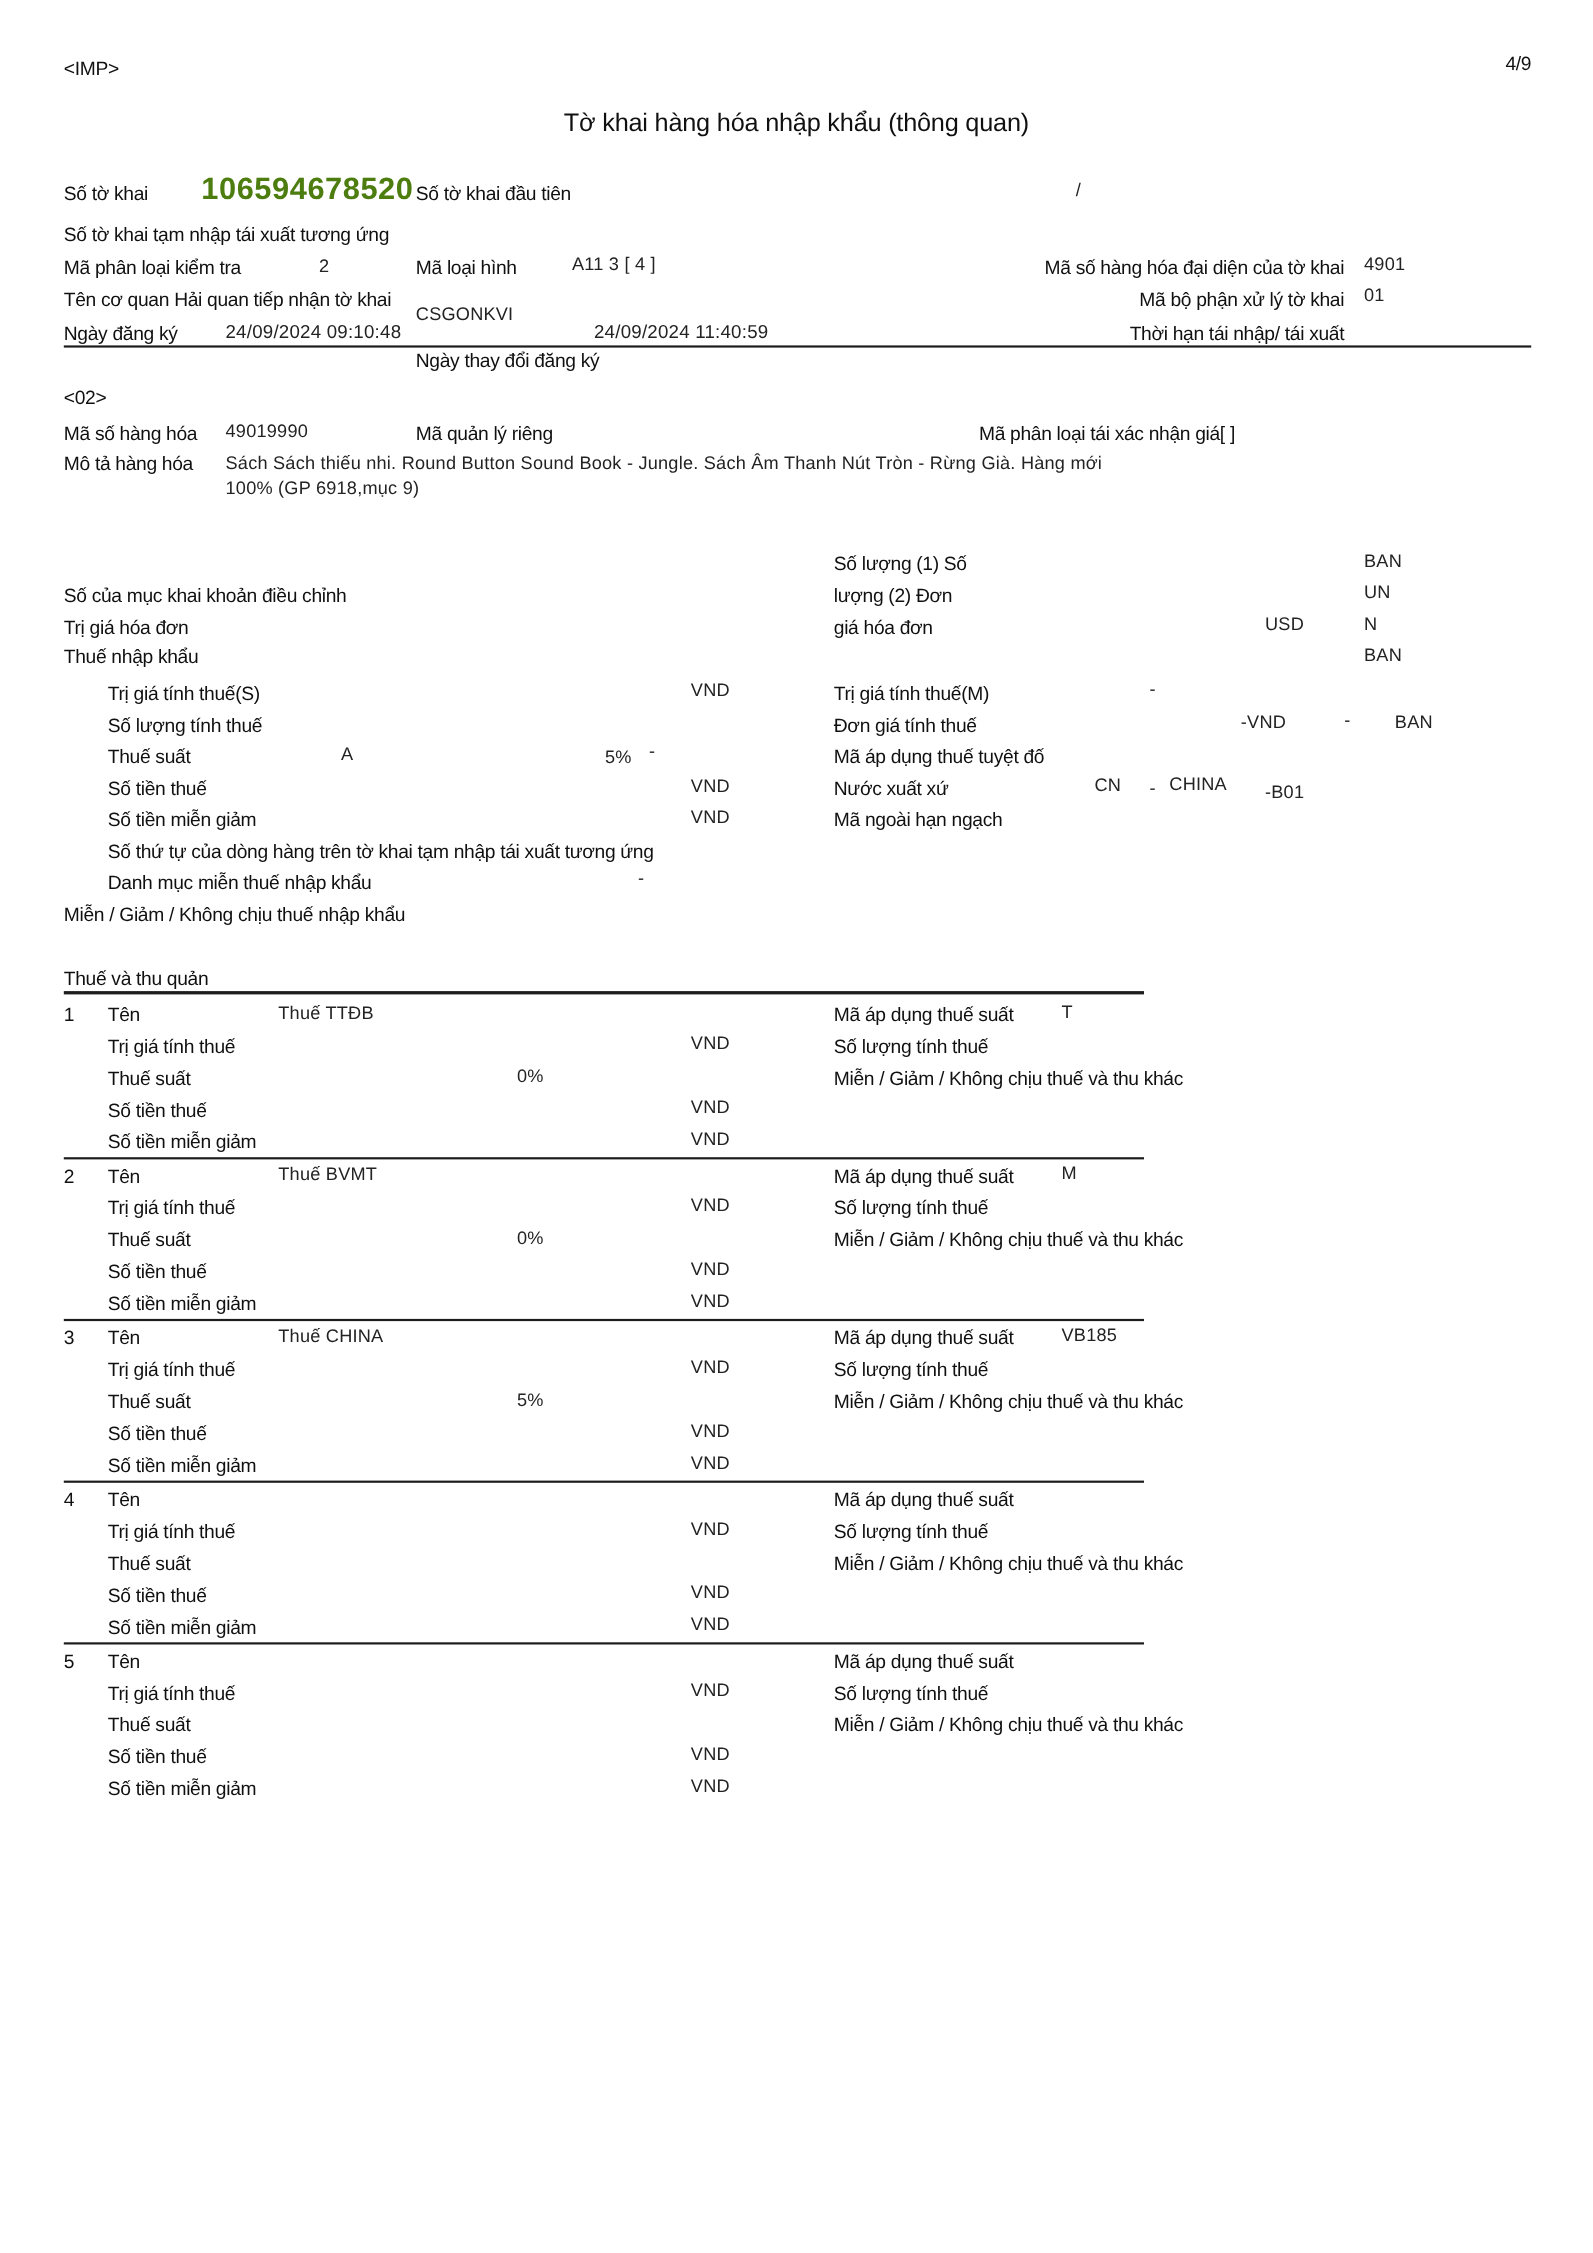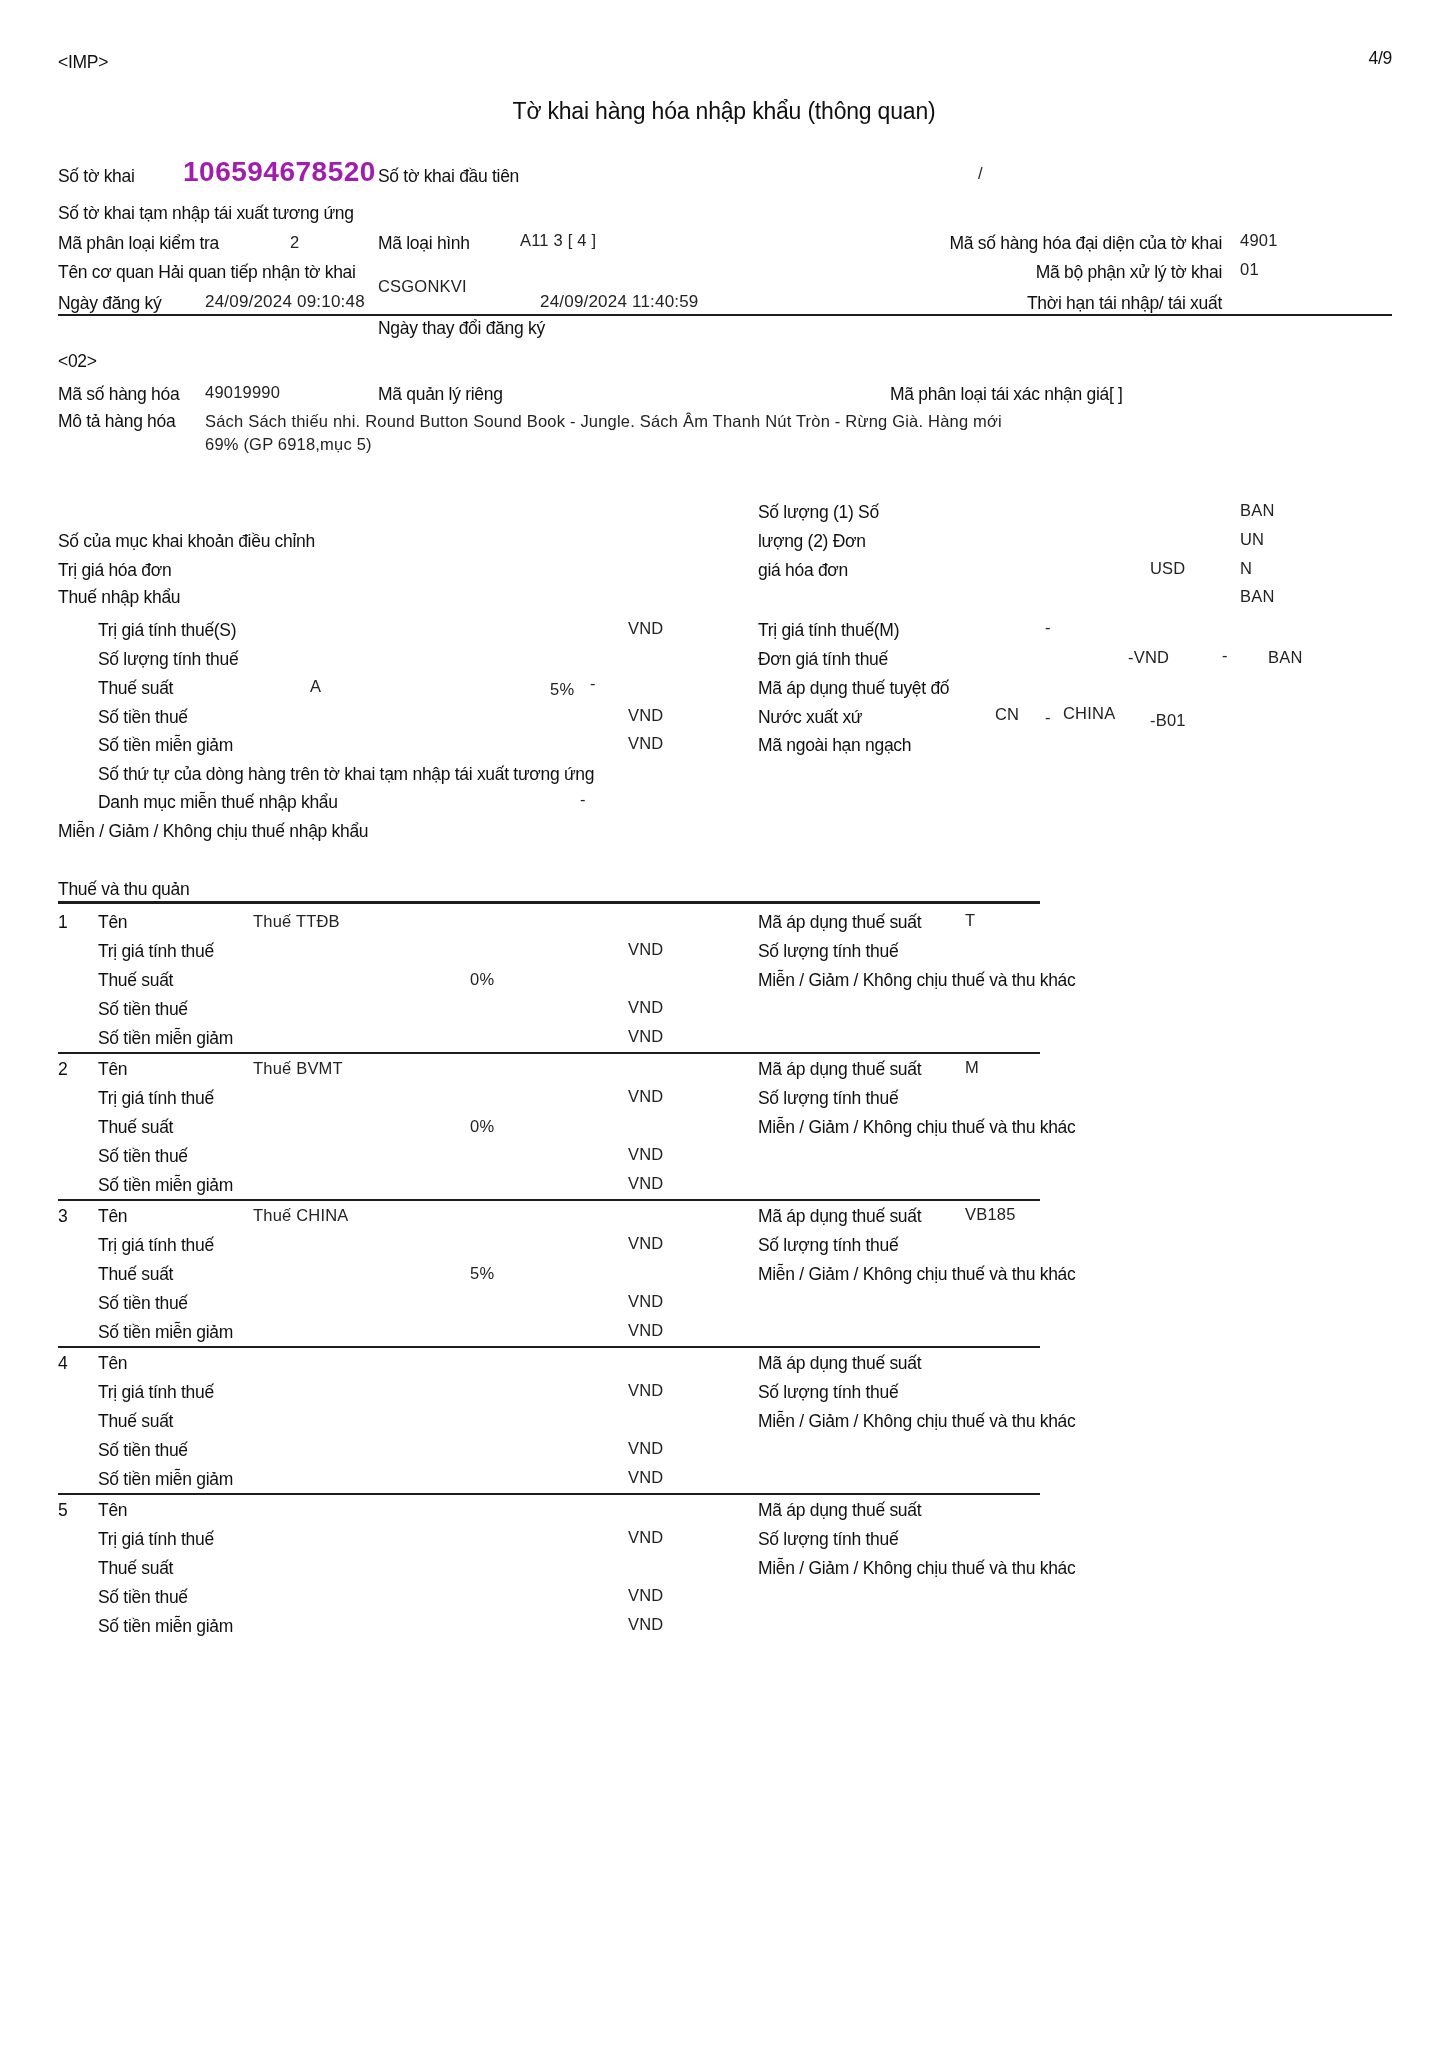--- a/index.html
+++ b/index.html
@@ -1,20 +1,20 @@
 <!DOCTYPE html>
 <html><head>
 <meta charset="utf-8">
 <style>
   html,body{margin:0;padding:0;background:#fff;}
   .page{position:relative;width:1448px;height:1696px;background:#ffffff;overflow:hidden;
         font-family:"Liberation Sans","DejaVu Sans",sans-serif;color:#111;}
   .t{position:absolute;font-size:17.5px;letter-spacing:-0.3px;color:#101010;white-space:nowrap;line-height:1.15;}
   .v{font-size:16.5px;color:#232323;letter-spacing:0.2px;font-weight:400;}
-  .big{font-size:28px;font-weight:700;letter-spacing:0.5px;color:#a21caf;}
+  .big{font-size:28px;font-weight:700;letter-spacing:0.5px;color:#4d7c0f;}
   .title{font-size:23px;font-weight:500;letter-spacing:-0.2px;}
   .rt{text-align:right;}
   .hr{position:absolute;background:#1d1d1d;}
   .wrap{white-space:normal;}
   .block{position:absolute;left:0;top:0;width:100%;height:147px;}
 </style>
 </head>
 <body>
 
 <div class="page">
@@ -51,21 +51,21 @@
   <span class="t" style="left:378px;top:318px;">Ngày thay đổi đăng ký</span>
 
   <span class="t" style="left:58px;top:351px;">&lt;02&gt;</span>
 
   <span class="t" style="left:58px;top:384px;">Mã số hàng hóa</span>
   <span class="t v" style="left:205px;top:383px;">49019990</span>
   <span class="t" style="left:378px;top:384px;">Mã quản lý riêng</span>
   <span class="t" style="left:890px;top:384px;">Mã phân loại tái xác nhận giá[ ]</span>
 
   <span class="t" style="left:58px;top:411px;">Mô tả hàng hóa</span>
-  <span class="t v wrap" style="left:205px;top:410px;width:830px;line-height:23px;">Sách Sách thiếu nhi. Round Button Sound Book - Jungle. Sách Âm Thanh Nút Tròn - Rừng Già. Hàng mới 69% (GP 6918,mục 5)</span>
+  <span class="t v wrap" style="left:205px;top:410px;width:830px;line-height:23px;">Sách Sách thiếu nhi. Round Button Sound Book - Jungle. Sách Âm Thanh Nút Tròn - Rừng Già. Hàng mới 100% (GP 6918,mục 9)</span>
 
   <span class="t" style="left:758px;top:502px;">Số lượng (1) Số</span>
   <span class="t" style="left:758px;top:531px;">lượng (2) Đơn</span>
   <span class="t" style="left:758px;top:560px;">giá hóa đơn</span>
   <span class="t v" style="left:1240px;top:501px;">BAN</span>
   <span class="t v" style="left:1240px;top:530px;">UN</span>
   <span class="t v" style="left:1150px;top:559px;">USD</span>
   <span class="t v" style="left:1240px;top:559px;">N</span>
   <span class="t v" style="left:1240px;top:587px;">BAN</span>
 

